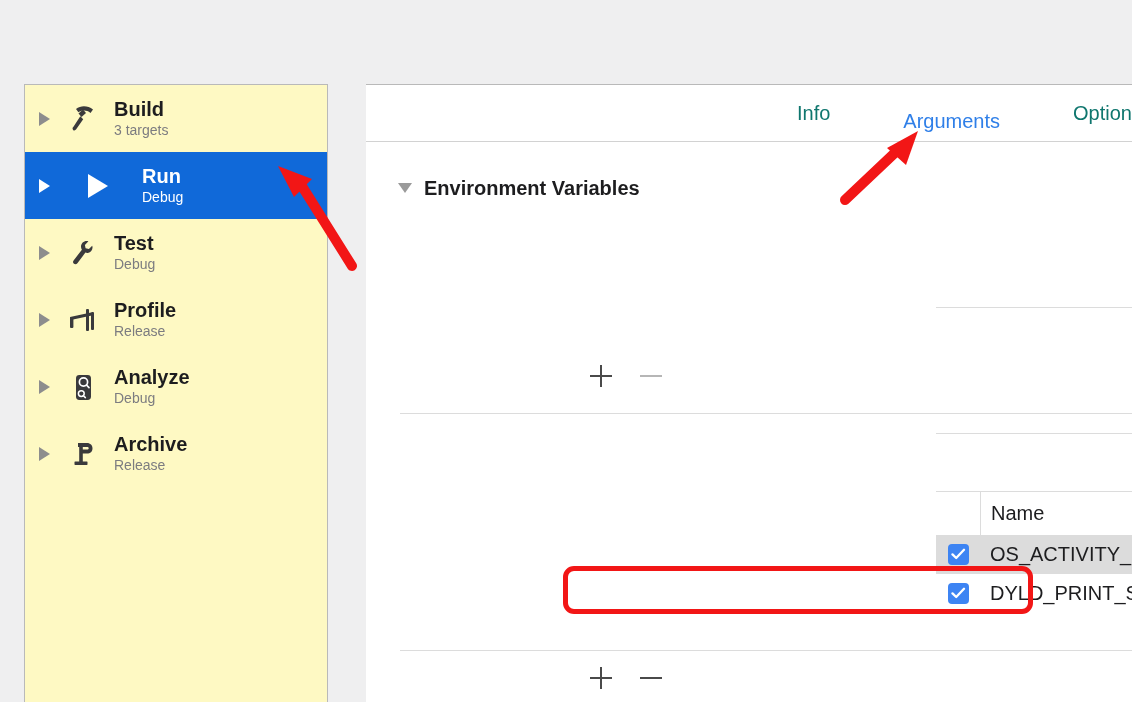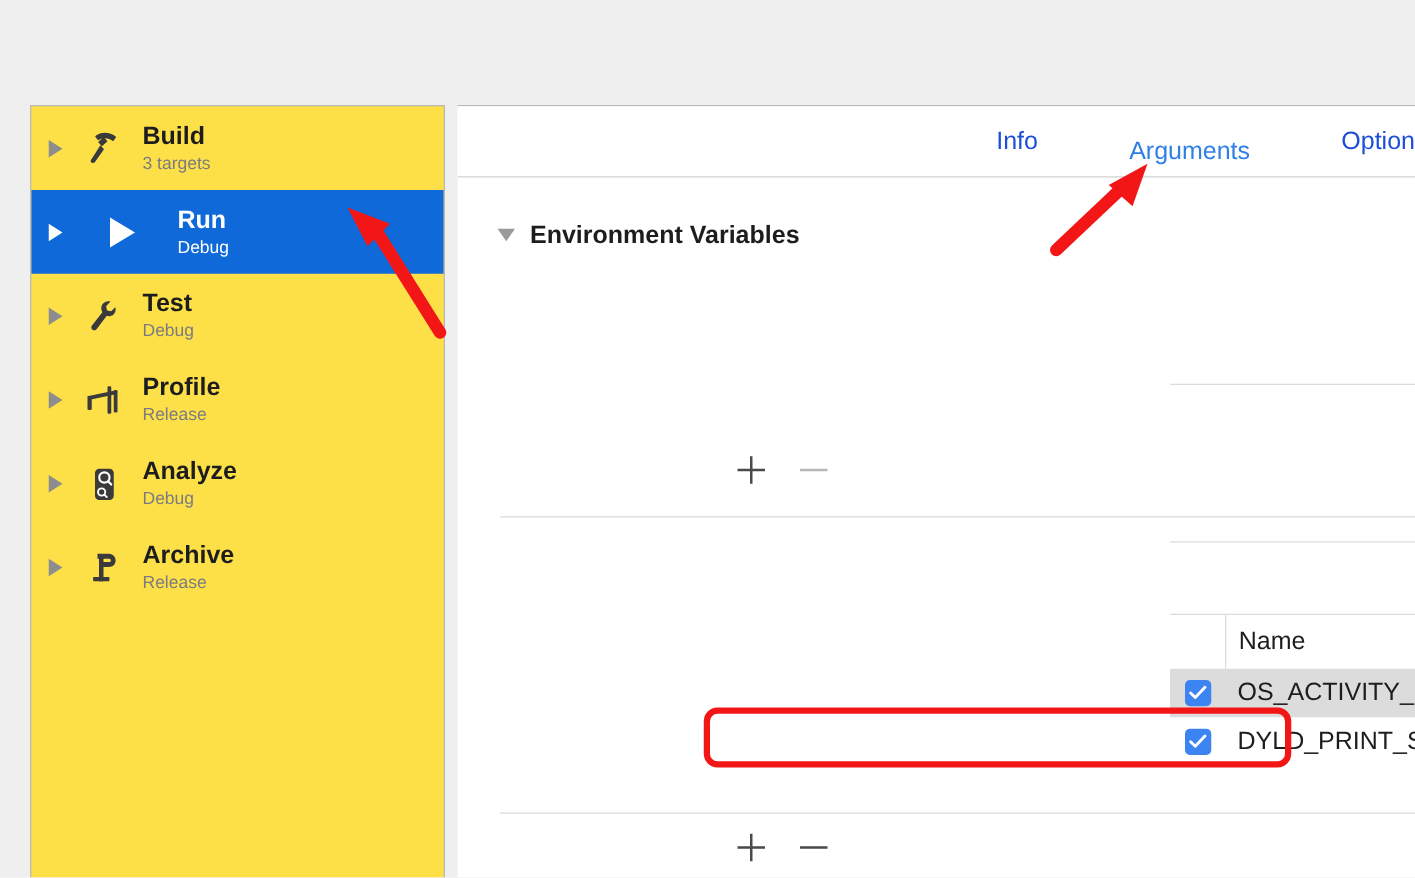--- a/index.html
+++ b/index.html
@@ -32,22 +32,22 @@
   .crumb-sep {
     font-size: 22px; color: #8a8a8a; margin: 0 10px 0 12px;
     font-weight: 300;
   }
   .device-icon { width: 32px; height: 30px; flex: none; position: relative; }
   .device-icon svg { display: block; }
 
   
   .sidebar {
     position: absolute; left: 24px; top: 84px;
-    width: 332px; height: 618px;
-    background: #fde047;
+    width: 304px; height: 618px;
+    background: #fef9c3;
     border: 1px solid #b9b9b9;
     border-bottom: none;
     overflow: hidden;
   }
   .scheme-row {
     position: relative; height: 67px;
     display: flex; align-items: center;
     padding-left: 14px;
   }
   .scheme-row.selected { background: #1069d9; gap: 14px; }
@@ -80,21 +80,21 @@
     overflow: hidden;
   }
   .tabbar {
     position: relative; height: 57px;
     display: flex; align-items: center; justify-content: flex-end;
     padding-right: 0;
     border-bottom: 1px solid #d2d2d2;
     background: #ffffff;
   }
   .tab {
-    font-size: 20px; color: #1d4ed8;
+    font-size: 20px; color: #0f766e;
     padding: 0 0 0 0; margin-left: 73px;
     white-space: nowrap;
   }
   .tab.active { color: #2f7fe8; margin-top: 16px; }
   .tab:last-child { margin-right: -10px; }
 
   .section {
     position: relative;
     padding: 0 0 0 32px;
   }

